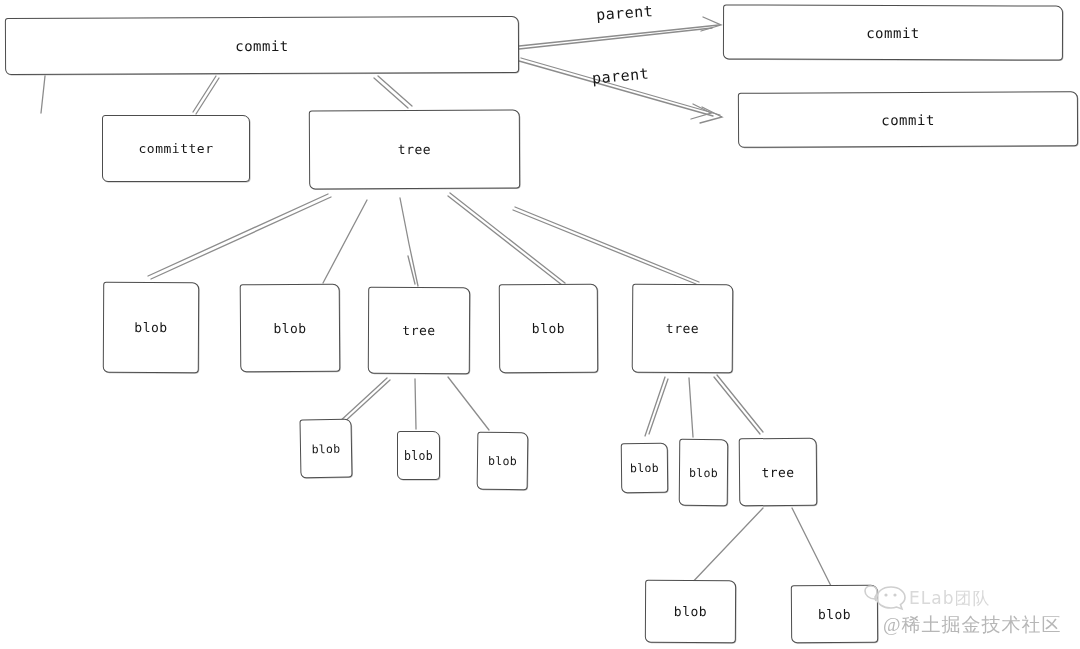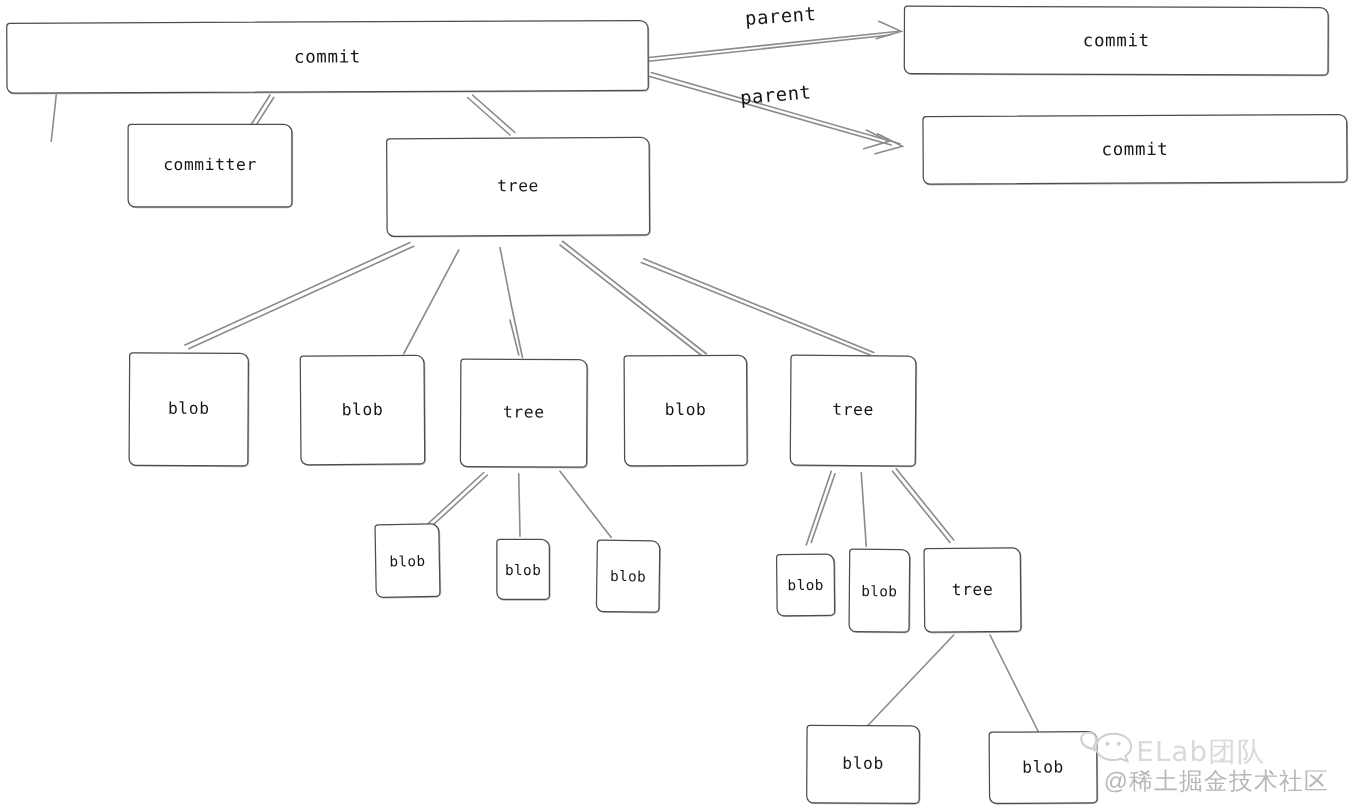--- a/index.html
+++ b/index.html
@@ -32,27 +32,27 @@
     font-family:"DejaVu Sans Mono","Liberation Mono",monospace;
   }
   .watermark{
     position:absolute;z-index:3;
     right:6px;bottom:8px;
     width:215px;height:62px;
     pointer-events:none;
   }
   .wm-row1{
     position:absolute;left:50px;top:8px;
-    font-size:22px;color:#d9d9d9;letter-spacing:1px;
+    font-size:17px;color:#d9d9d9;letter-spacing:1px;
     font-family:"DejaVu Sans","Liberation Sans",sans-serif;
   }
   .wm-row2{
     position:absolute;left:24px;top:33px;
     font-size:19px;color:#b7b7b7;letter-spacing:1px;
-    font-family:Liberation Sans, sans-serif;
+    font-family:Liberation Serif, serif;
   }
   .wm-icon{position:absolute;left:2px;top:6px;}
 </style>
 </head>
 <body>
 
 <div class="canvas">
 
   <svg class="wires" width="1080" height="649" viewBox="0 0 1080 649" stroke="#8c8c8c" stroke-width="1.3" fill="none" stroke-linecap="round">
 
@@ -146,21 +146,21 @@
   <div class="edge-label" style="left:596px;top:4px;transform:rotate(-4deg);">parent</div>
   <div class="edge-label" style="left:592px;top:67px;transform:rotate(-5deg);">parent</div>
 
   <div class="node big" style="left:5px;top:17px;width:514px;height:57px;transform:rotate(-0.25deg);">commit</div>
 
   <div class="node big" style="left:723px;top:5px;width:340px;height:55px;transform:rotate(0.2deg);">commit</div>
 
   <div class="node big" style="left:738px;top:92px;width:340px;height:55px;transform:rotate(-0.3deg);">commit</div>
 
 
-  <div class="node" style="left:102px;top:99px;width:132px;height:67px;">committer</div>
+  <div class="node" style="left:102px;top:115px;width:148px;height:67px;">committer</div>
 
   <div class="node" style="left:309px;top:110px;width:211px;height:79px;transform:rotate(-0.3deg);">tree</div>
 
   <div class="node" style="left:103px;top:282px;width:96px;height:91px;transform:rotate(0.3deg);">blob</div>
 
   <div class="node" style="left:240px;top:284px;width:100px;height:88px;transform:rotate(-0.4deg);">blob</div>
 
   <div class="node" style="left:368px;top:287px;width:102px;height:87px;transform:rotate(0.3deg);">tree</div>
 
   <div class="node" style="left:499px;top:284px;width:99px;height:89px;transform:rotate(-0.3deg);">blob</div>

